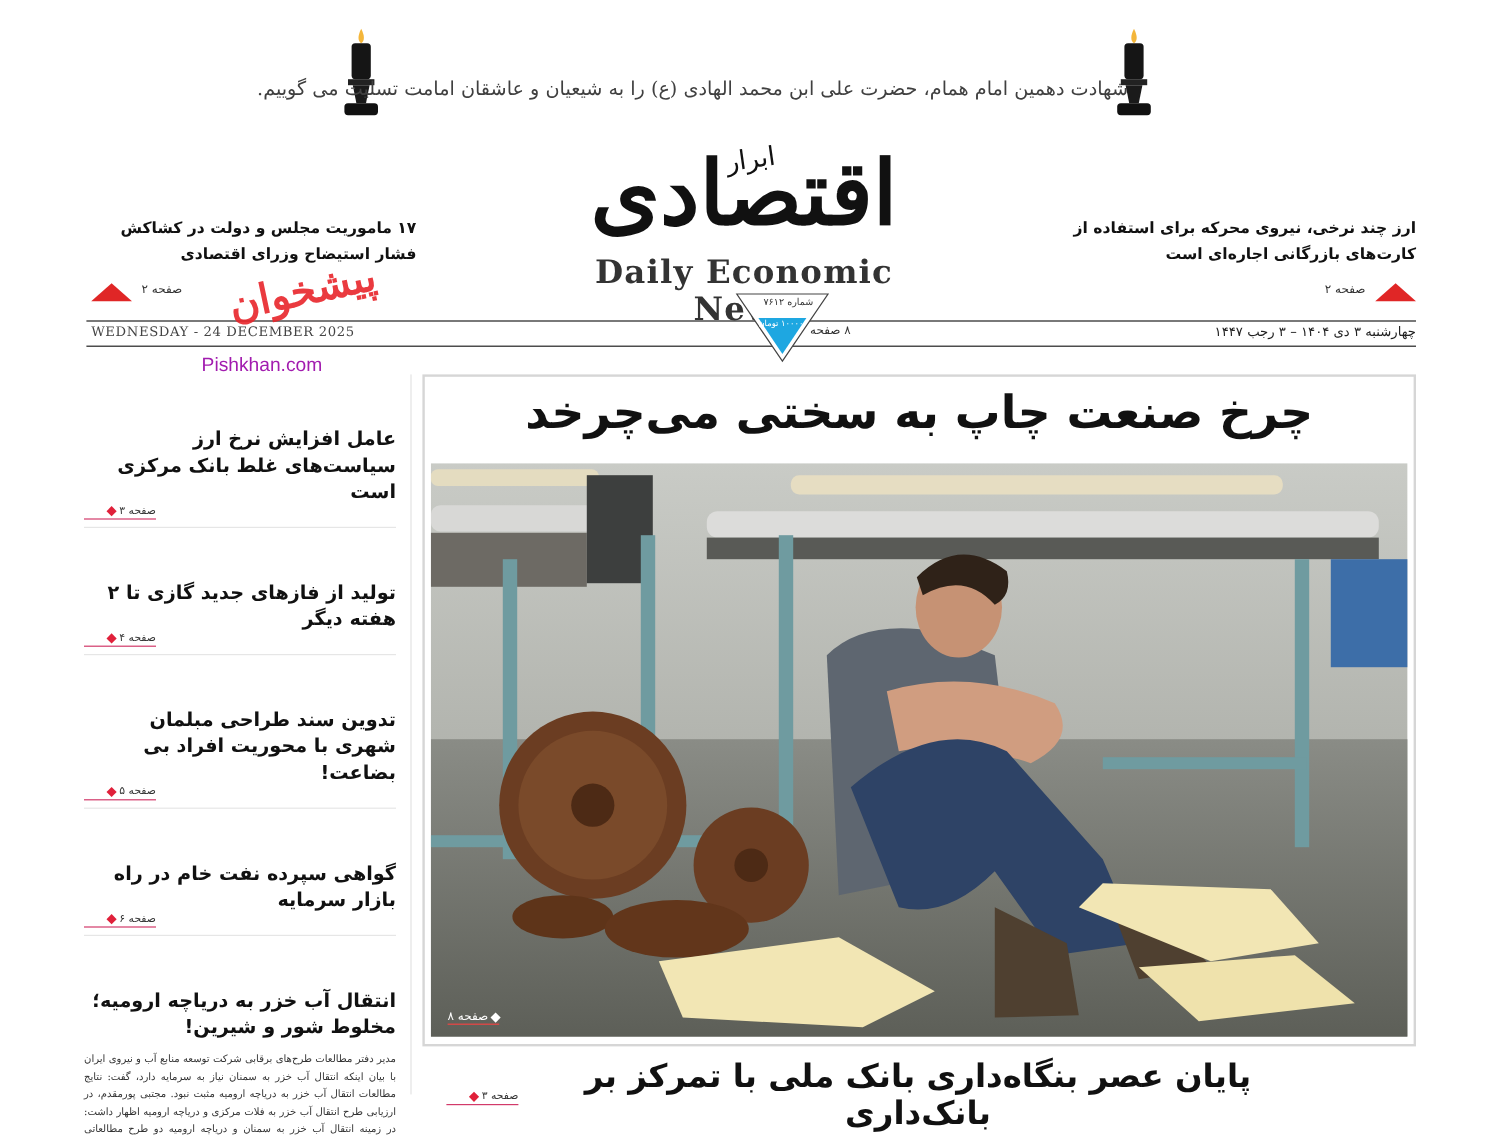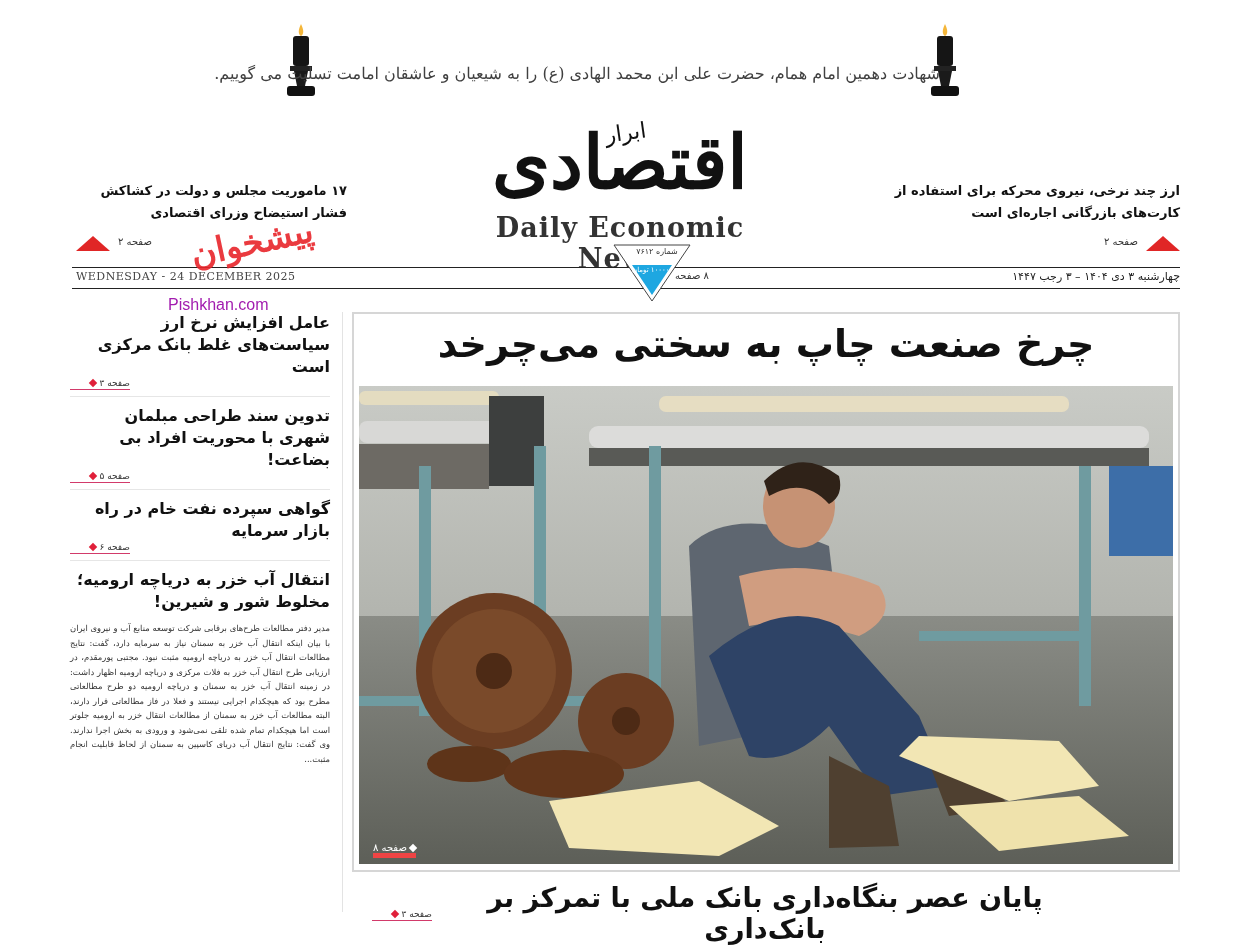--- a/index.html
+++ b/index.html
@@ -37,34 +37,34 @@
   .issue-tri { position: absolute; top: 243px; left: 612px; width: 80px; height: 60px; }
   .issue-no { position: absolute; top: 247px; left: 620px; width: 64px; text-align: center; font-size: 8px; direction: rtl; color: #333; padding-left: 10px; }
   .price { position: absolute; top: 266px; left: 632px; width: 40px; text-align: left; font-size: 7px; color: #fff; line-height: 9px; direction: rtl; }
 
   
   .wm-fa { position: absolute; top: 222px; left: 190px; font-size: 34px; color: #e8252b; font-family: "DejaVu Serif", serif; font-weight: bold; transform: rotate(-12deg); opacity: 0.9; direction: rtl; }
   .wm-en { position: absolute; top: 296px; left: 168px; font-family: "Liberation Sans", sans-serif; font-size: 16px; color: #a21caf; }
 
   
   .lcol { position: absolute; left: 70px; top: 312px; width: 260px; }
-  .story { position: relative; border-bottom: 1px solid #e6e6e6; padding-bottom: 6px; margin-bottom: 8px; }
+  .story { position: relative; border-bottom: 1px solid #e6e6e6; padding-bottom: 6px; margin-bottom: 8px; margin-top: 43px; }
   .story h3 { direction: rtl; text-align: right; font-size: 16px; line-height: 22px; font-weight: bold; color: #111; }
   .kicker { direction: rtl; text-align: right; font-size: 13px; color: #999; font-weight: bold; line-height: 18px; }
   .pref { direction: rtl; text-align: left; font-size: 9px; color: #333; display: flex; justify-content: flex-end; flex-direction: row-reverse; align-items: center; gap: 3px; width: 60px; border-bottom: 1.5px solid #d23a6a; padding-bottom: 1px; }
   .pref .dia { width: 6px; height: 6px; background: #e0203a; transform: rotate(45deg); display: inline-block; }
   .body-text { direction: rtl; text-align: justify; font-family: "DejaVu Serif", serif; font-size: 8.4px; line-height: 14.5px; color: #333; margin-top: 8px; }
 
   .vsep { position: absolute; left: 342px; top: 312px; width: 1px; height: 600px; background: #e3e3e3; }
 
   
   .main-frame { position: absolute; left: 352px; top: 312px; width: 828px; height: 560px; border: 2px solid #d6d6d6; background: #fff; }
   .main-headline { position: absolute; left: 360px; top: 322px; width: 812px; text-align: center; direction: rtl; font-size: 38px; font-weight: bold; color: #111; }
   .photo { position: absolute; left: 359px; top: 386px; width: 814px; height: 478px; overflow: hidden; }
-  .photo-ref { position: absolute; left: 373px; top: 842px; font-size: 10px; color: #fff; direction: rtl; display: flex; align-items: center; gap: 3px; border-bottom: 5px solid #ef4444; }
+  .photo-ref { position: absolute; left: 373px; top: 842px; font-size: 10px; color: #fff; direction: rtl; display: flex; align-items: center; gap: 3px; border-bottom: 1px solid #ef4444; }
   .photo-ref .dia { width: 6px; height: 6px; background: #fff; transform: rotate(45deg); }
 
   .bottom-head { position: absolute; left: 440px; top: 882px; width: 650px; text-align: center; direction: rtl; font-size: 27px; font-weight: bold; color: #111; }
   .bottom-ref { position: absolute; left: 372px; top: 909px; }
 </style>
 </head>
 <body>
 
 <div class="banner">
   <svg class="candle left" viewBox="0 0 34 78">
@@ -120,20 +120,27 @@
 
 <div class="lcol">
   <div class="story">
     <h3>عامل افزایش نرخ ارز سیاست‌های غلط بانک مرکزی است</h3>
     <div class="pref">
         <span class="dia"></span>
         <span>صفحه ۳</span>
       </div>
   </div>
   <div class="story">
+    <h3>تولید از فازهای جدید گازی تا ۲ هفته دیگر</h3>
+    <div class="pref">
+        <span class="dia"></span>
+        <span>صفحه ۴</span>
+      </div>
+  </div>
+  <div class="story">
     <h3>تدوین سند طراحی مبلمان شهری با محوریت افراد بی بضاعت!</h3>
     <div class="pref">
         <span class="dia"></span>
         <span>صفحه ۵</span>
       </div>
   </div>
   <div class="story">
     <h3>گواهی سپرده نفت خام در راه بازار سرمایه</h3>
     <div class="pref">
         <span class="dia"></span>

